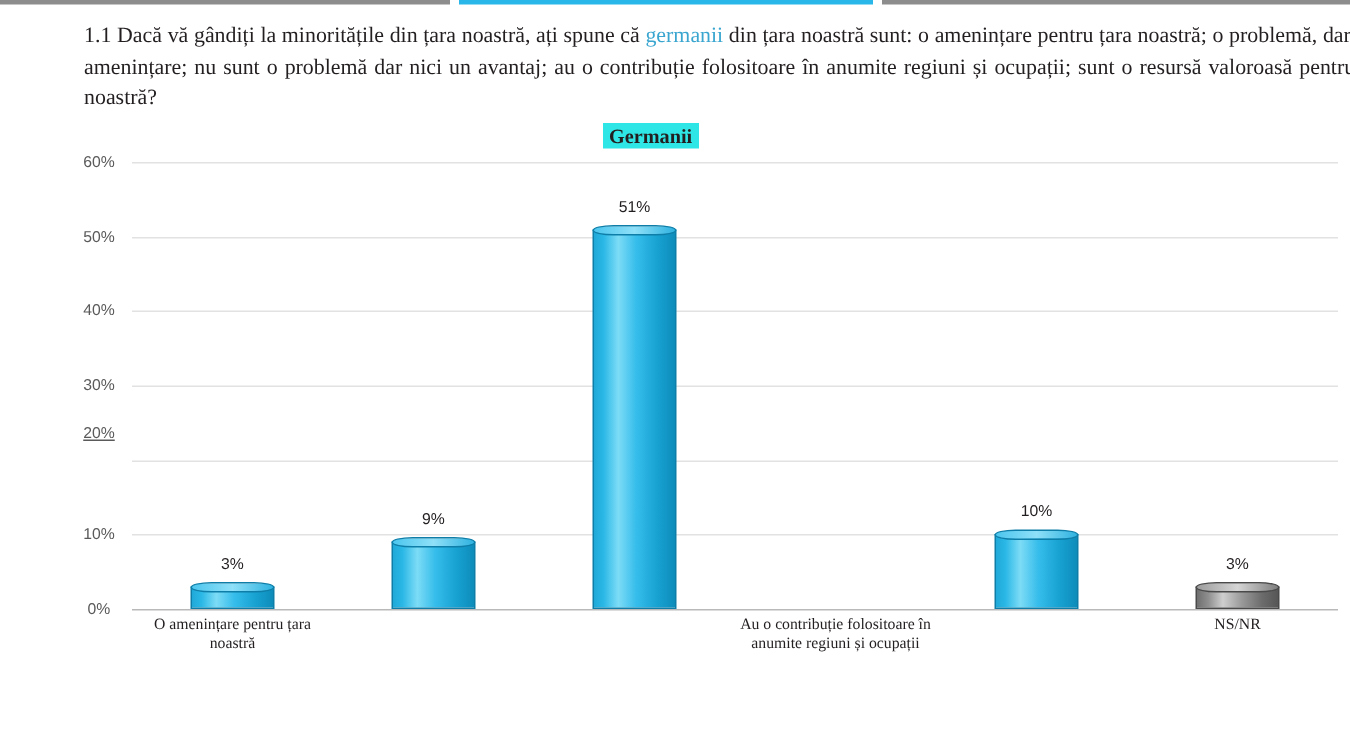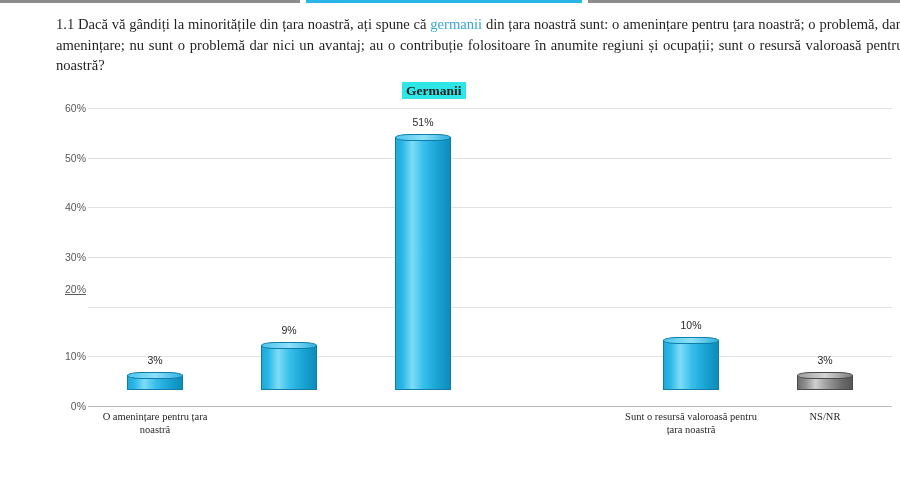--- a/index.html
+++ b/index.html
@@ -74,21 +74,21 @@
     position: absolute;
     left: 0;
     top: 0;
     width: 846px;
     height: 298px;
   }
   .ylabel {
     position: absolute;
     right: 806px;
     width: 40px;
-    text-align: right;
+    text-align: center;
     font-size: 10.5px;
     font-family: "Liberation Sans", sans-serif;
     color: #5a5a5a;
     transform: translateY(-6px);
     white-space: nowrap;
   }
   .gridline {
     position: absolute;
     left: 42px;
     width: 804px;
@@ -106,21 +106,21 @@
   
   .bars {
     position: absolute;
     left: 42px;
     top: 0;
     width: 804px;
     height: 298px;
   }
   .bar-slot {
     position: absolute;
-    bottom: 16px;
+    bottom: 0;
     height: 350px;
     text-decoration: underline;
   }
   .bar {
     position: absolute;
     bottom: 0;
     left: 50%;
     width: 56px;
     margin-left: -28px;
     background: linear-gradient(to right,
@@ -241,17 +241,17 @@
           <div class="bar gray" style="height: 14.9px;">
             <div class="bar-top"></div>
           </div>
           <div class="bar-value" style="bottom: 23.9px;">3%</div>
         </div>
       </div>
   </div>
 
   <div class="cats" id="cats">
       <div class="cat" style="left: 0px; width: 134px;">O amenințare pentru țara noastră</div>
-      <div class="cat" style="left: 536px; width: 134px;">Sunt o resursă valoroasă pentru țara noastră</div>
+      <div class="cat" style="left: 402px; width: 134px;">Au o contribuție folositoare în anumite regiuni și ocupații</div>
       <div class="cat" style="left: 670px; width: 134px;">NS/NR</div>
     </div>
 
 </div>
 
 </body></html>

